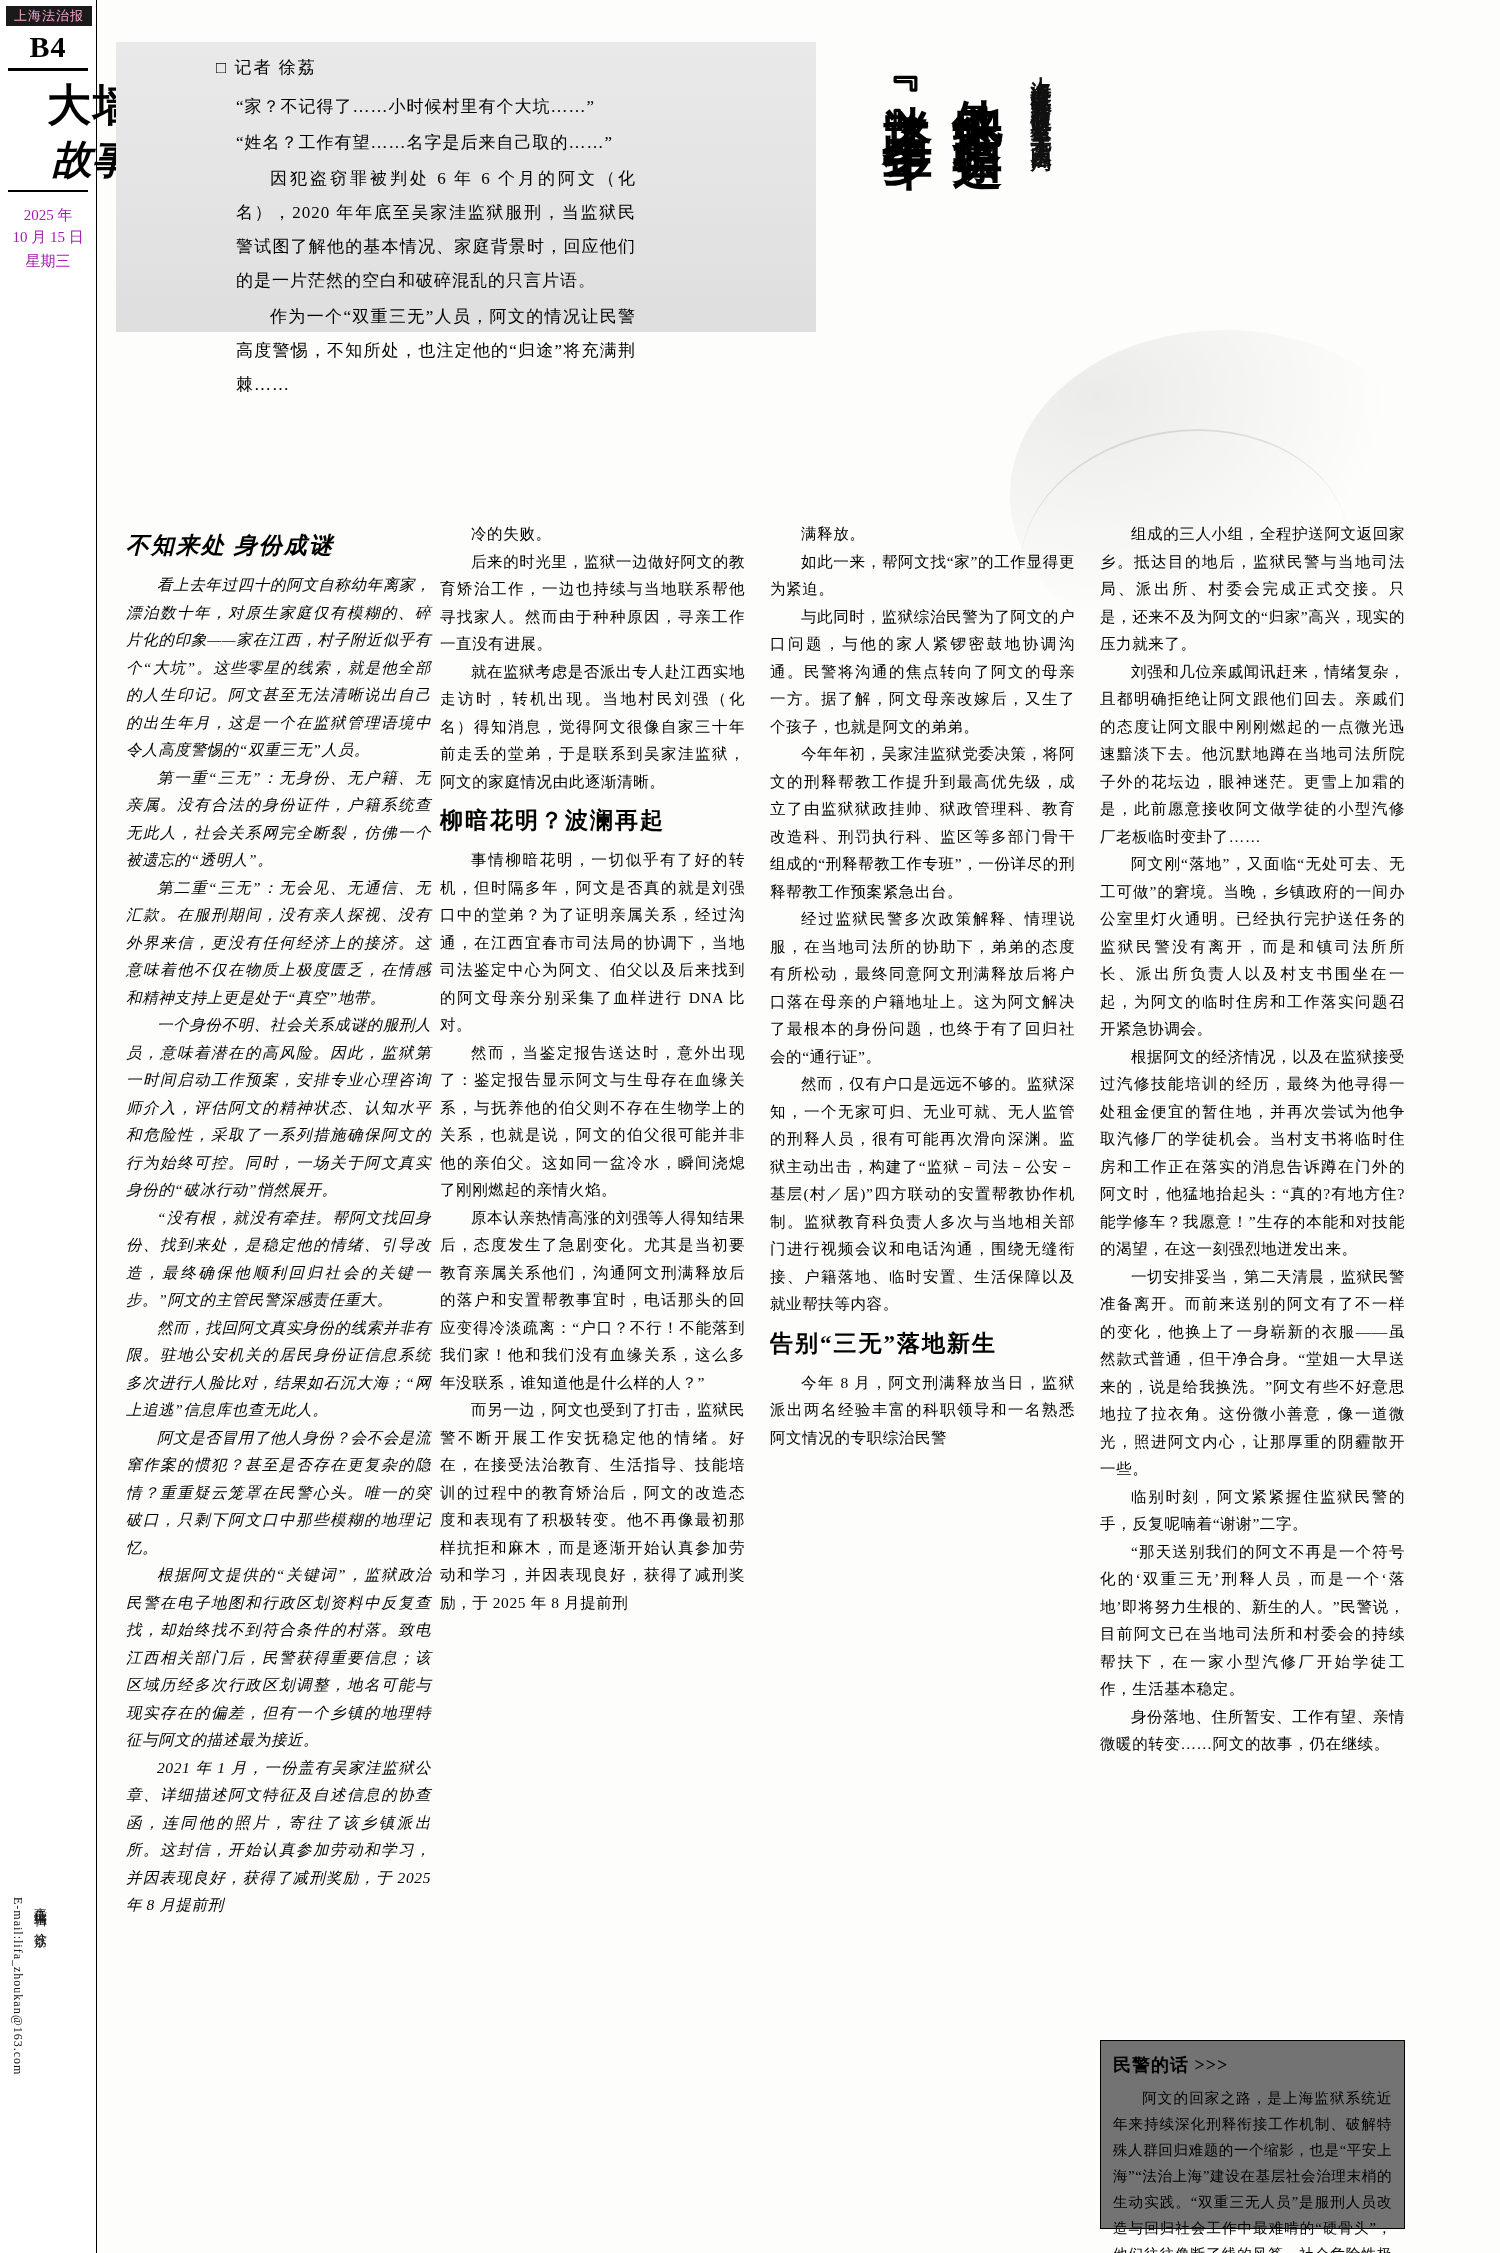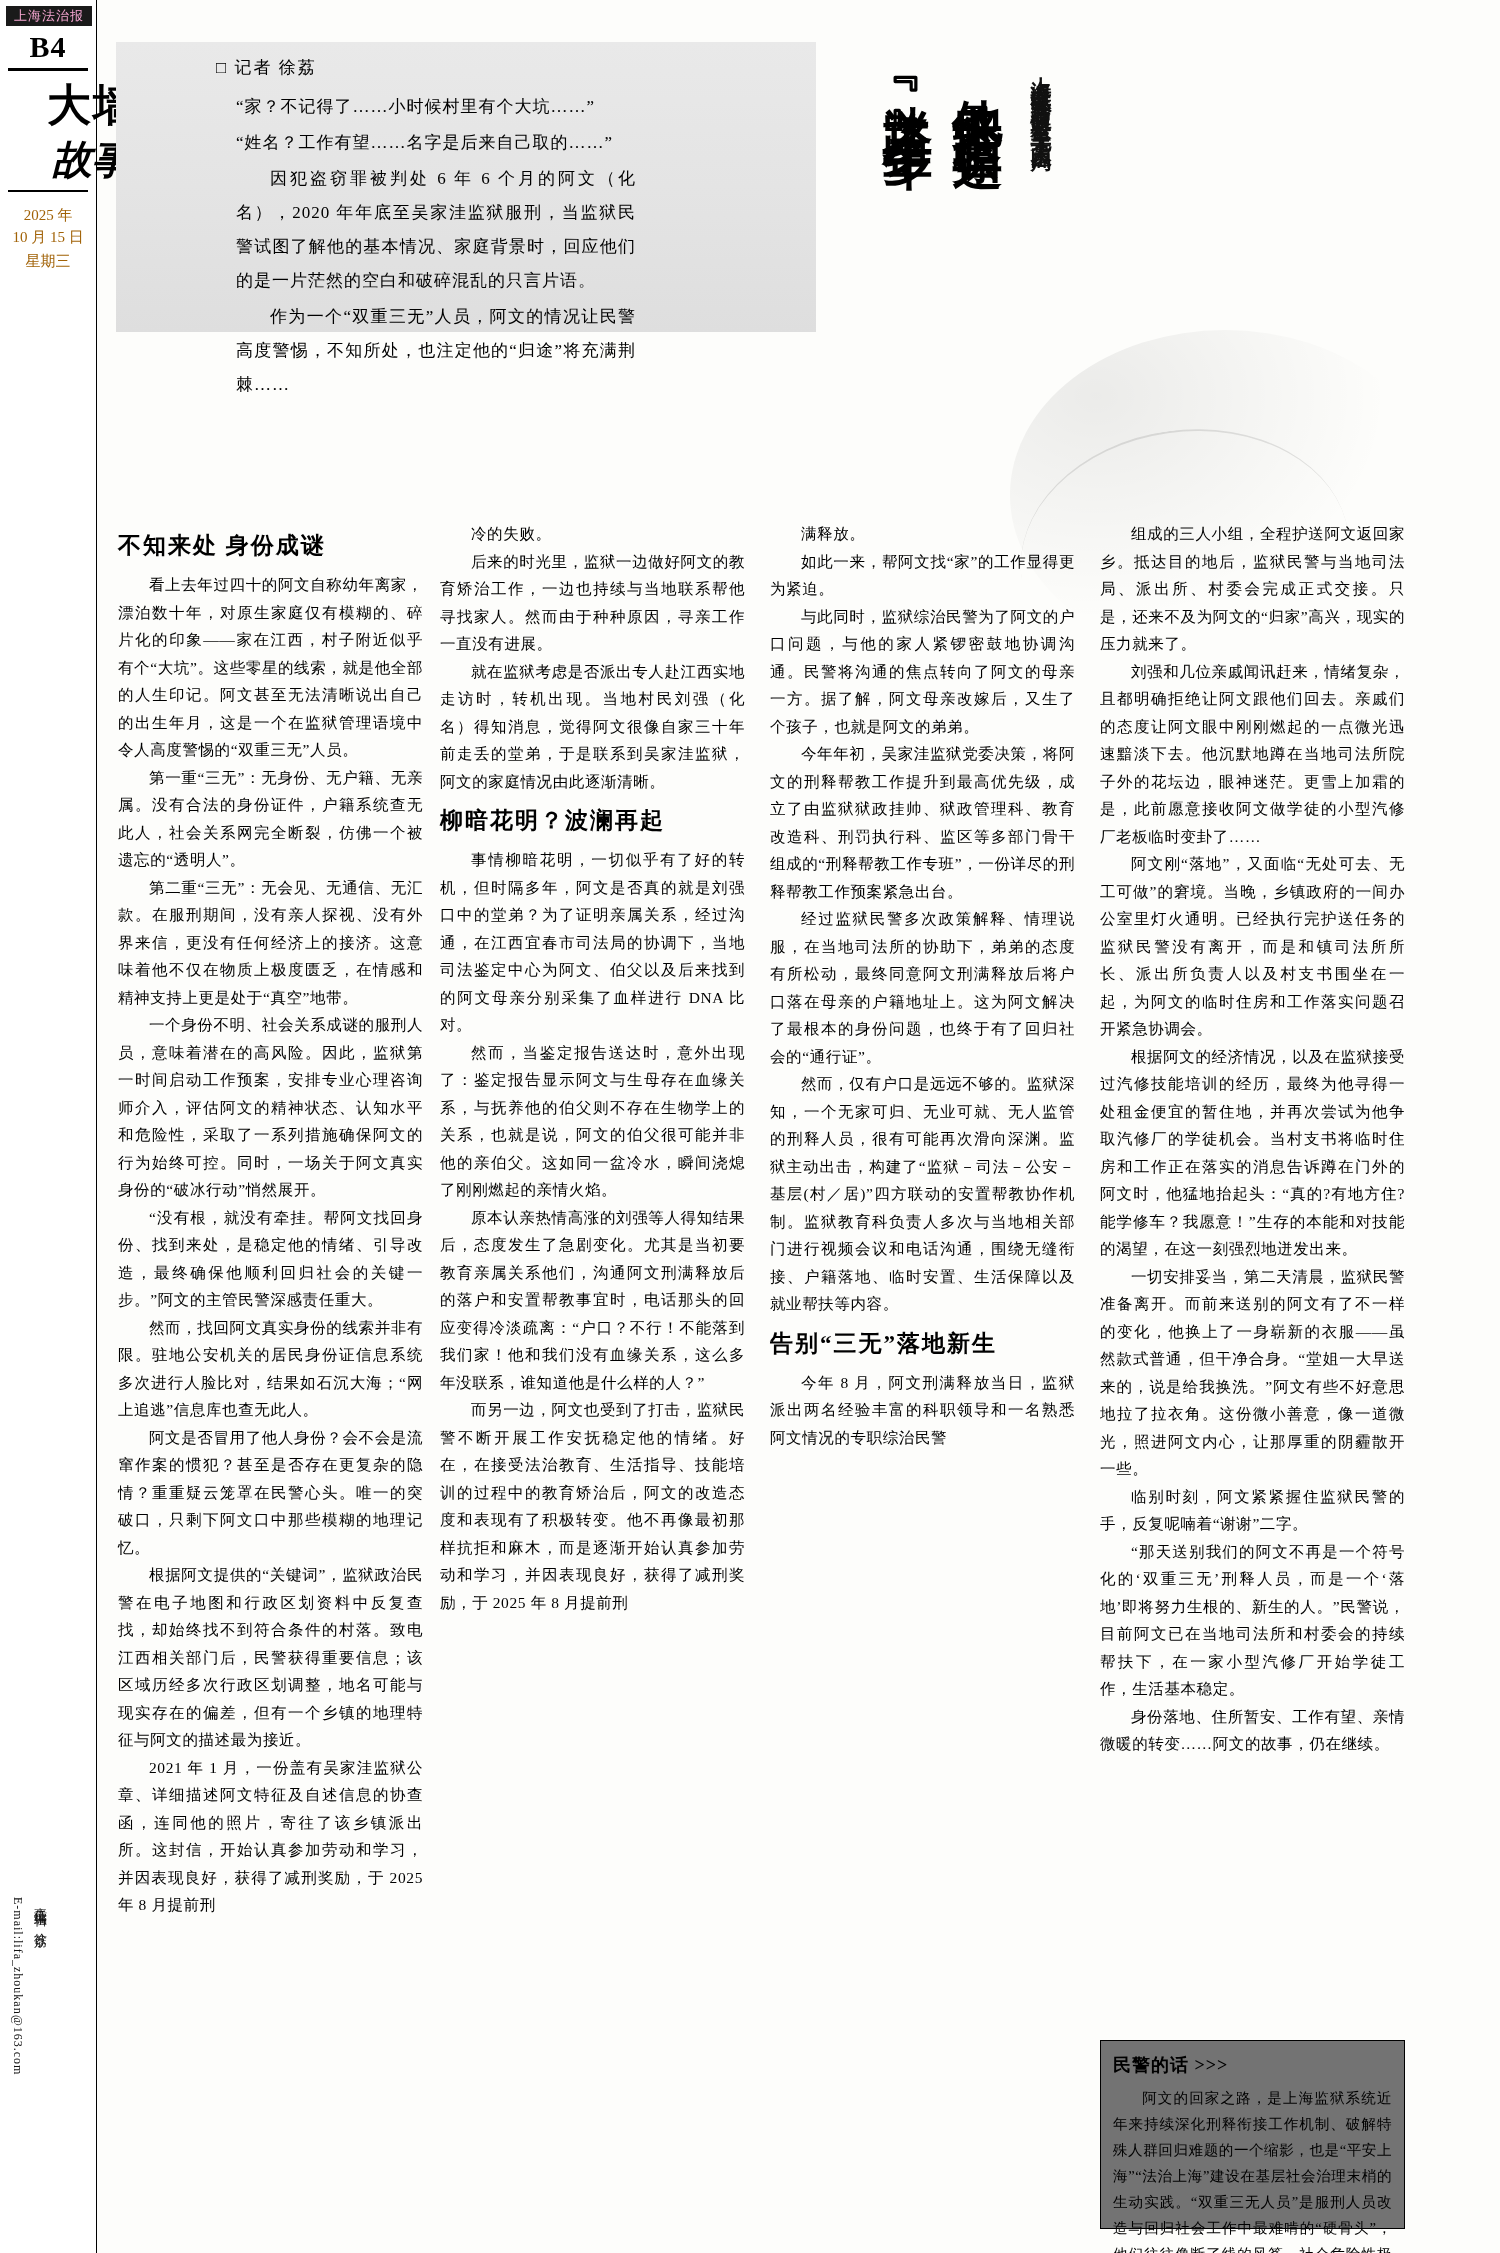--- a/index.html
+++ b/index.html
@@ -35,21 +35,21 @@
     position:absolute;left:8px;width:80px;height:3px;background:#000;
   }
   .rail-big{
     position:absolute;left:0;width:96px;text-align:center;
     font-weight:bold;
   }
   .rail-big.a{top:76px;font-size:44px;letter-spacing:2px;padding-left:45px;}
   .rail-big.b{top:132px;font-size:40px;font-style:italic;padding-left:44px;}
   .rail-date{
     position:absolute;left:0;width:96px;text-align:center;
-    font-size:15px;line-height:22px;color:#a16207;
+    font-size:15px;line-height:22px;color:#a21caf;
   }
   .rail-foot{
     position:absolute;left:30px;bottom:26px;
     writing-mode:vertical-rl;text-orientation:upright;
     font-size:13px;line-height:20px;color:#111;letter-spacing:2px;
     height:330px;
   }
   .rail-foot2{
     position:absolute;left:10px;bottom:26px;
     writing-mode:vertical-rl;
@@ -107,21 +107,21 @@
     border-radius:50%;
     transform:rotate(-8deg);
   }
   
   .cols{
     position:absolute;left:110px;top:520px;right:16px;bottom:10px;
   }
   .col{
     position:absolute;top:0;width:305px;
   }
-  .c1{left:8px;}
+  .c1{left:16px;font-style:italic;}
   .c2{left:330px;}
   .c3{left:660px;}
   .c4{left:990px;}
   .sect{
     font-size:23px;font-weight:bold;letter-spacing:2px;
     margin:10px 0 10px 0;
   }
   .bodytext p{
     margin:0;
     font-size:15.5px;

